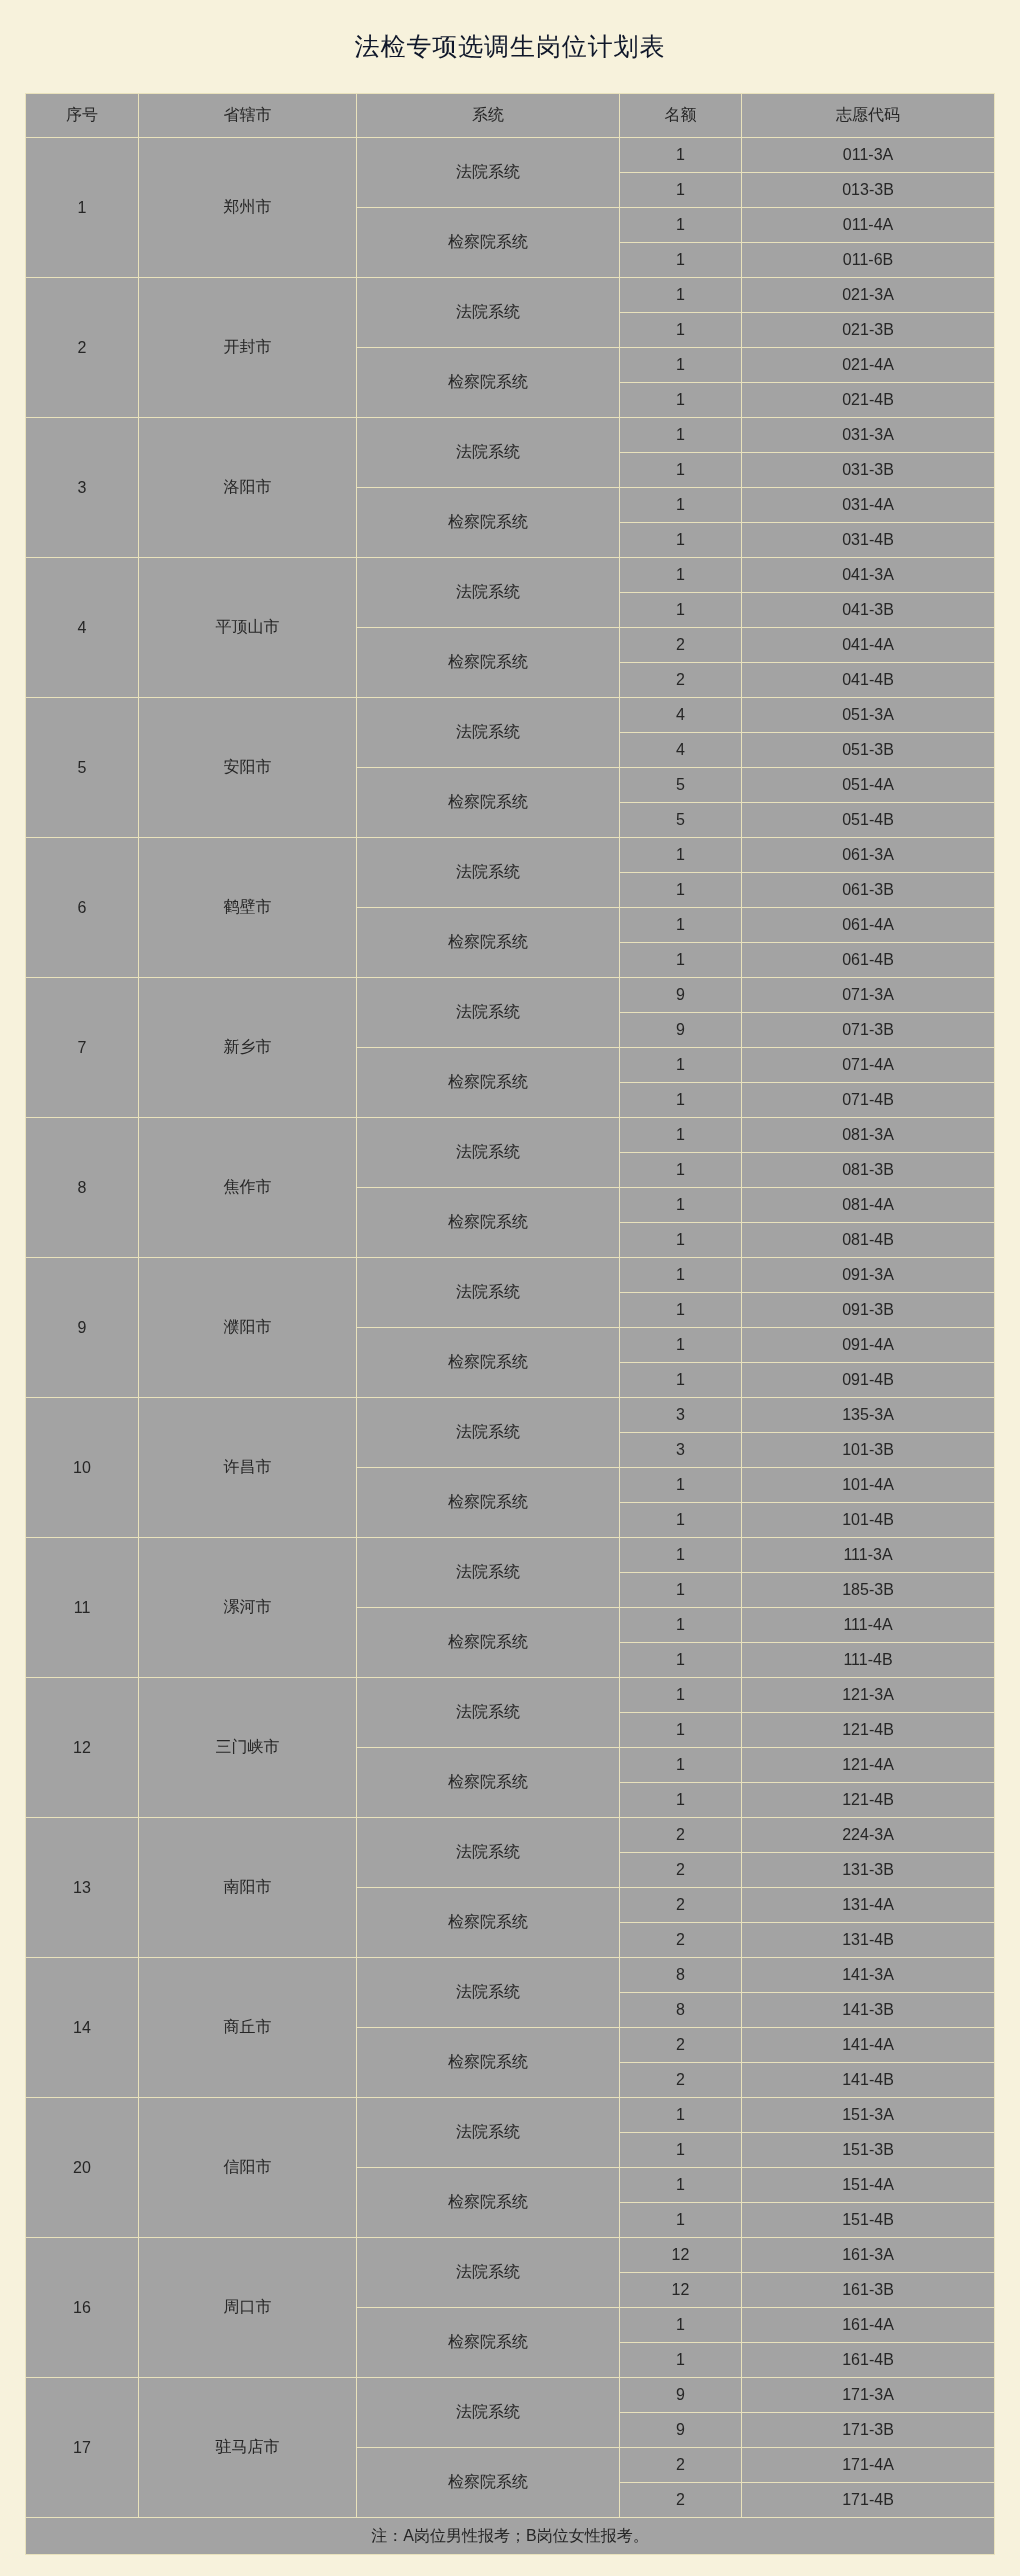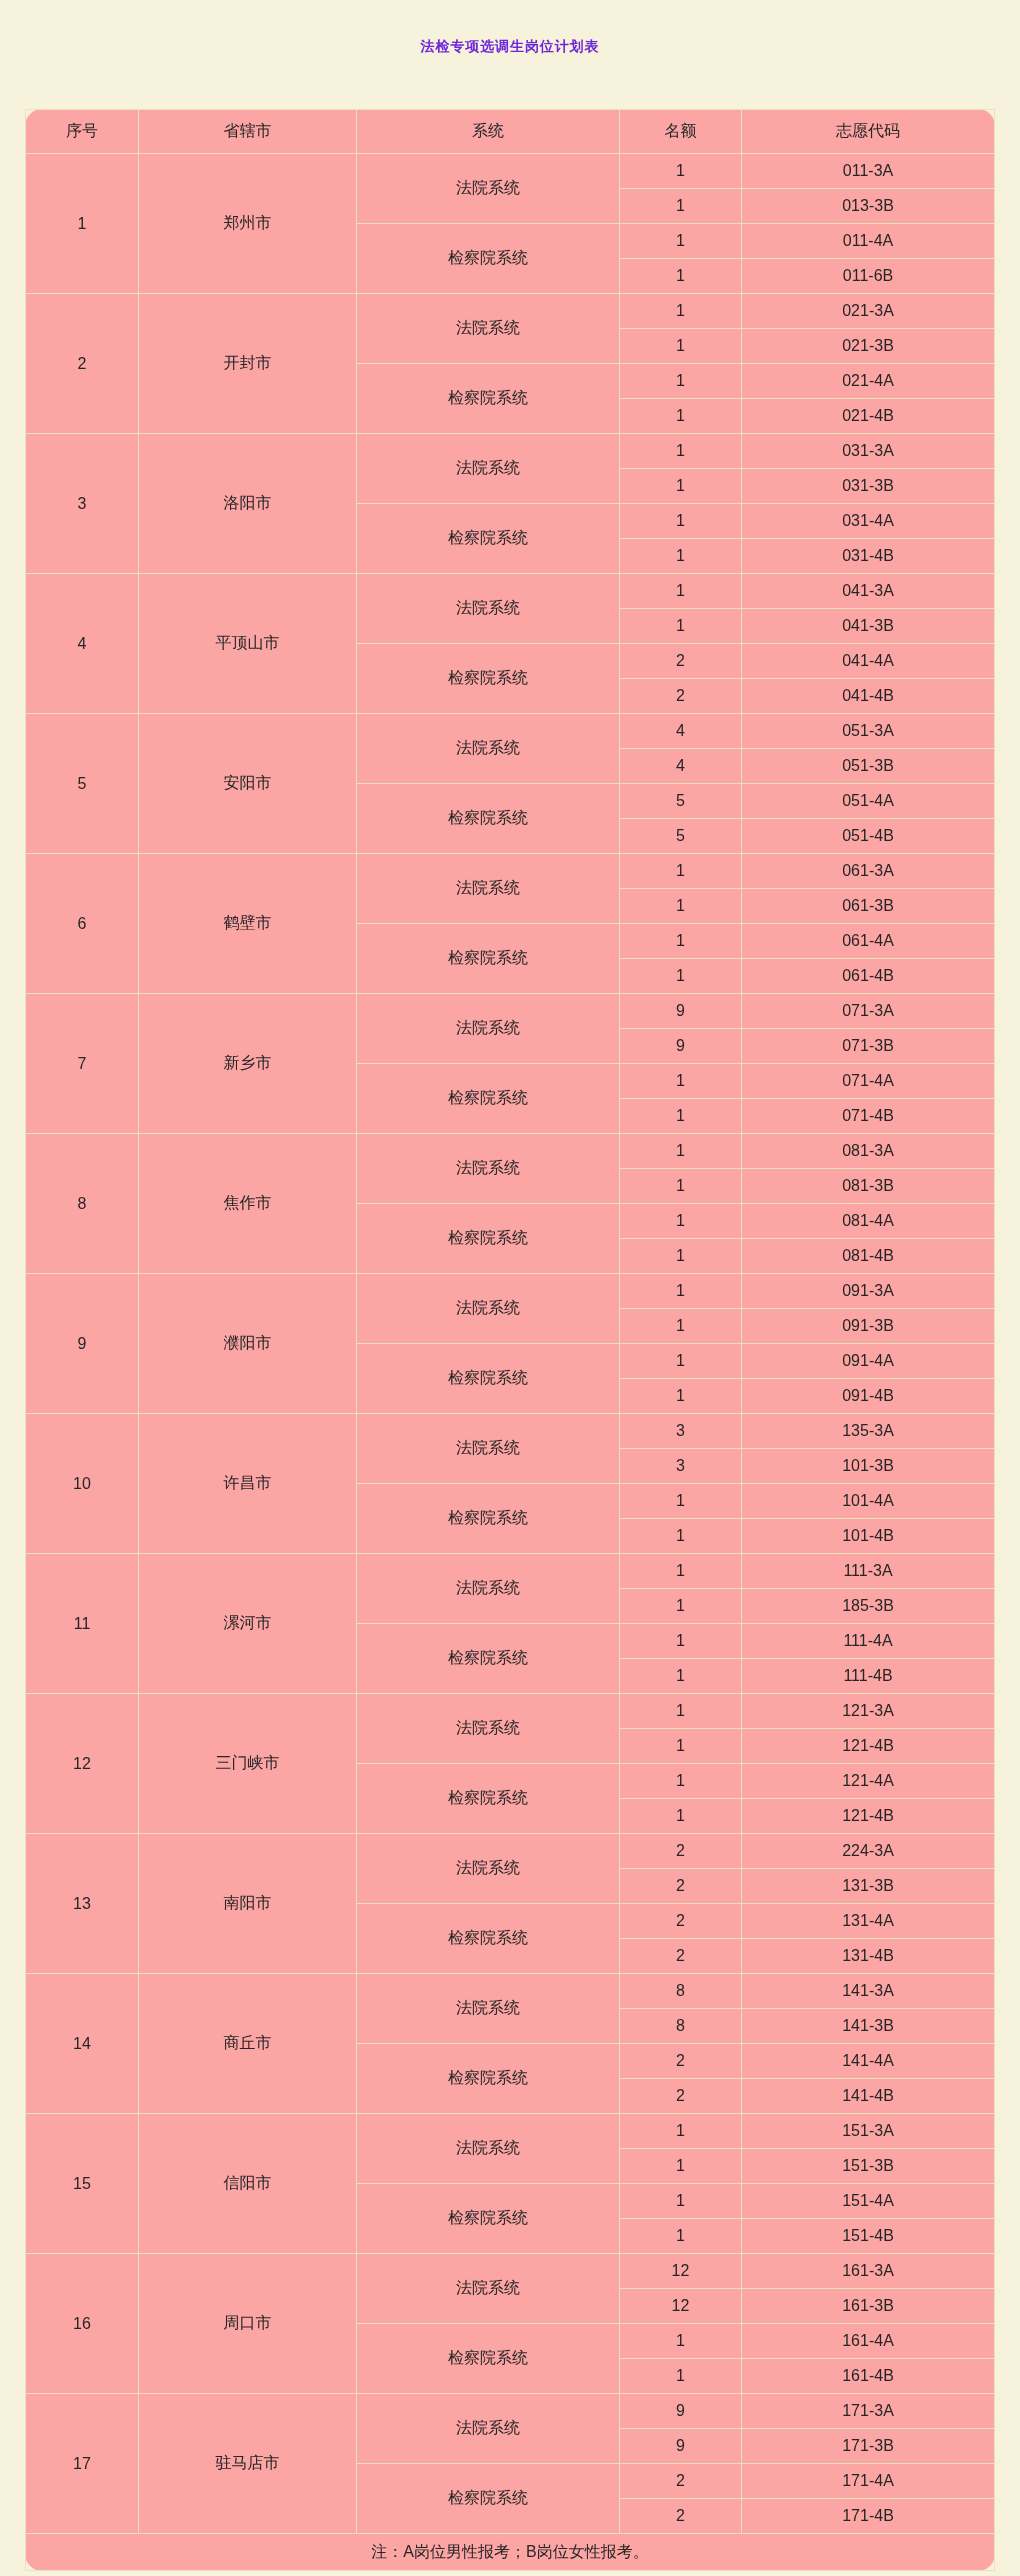--- a/index.html
+++ b/index.html
@@ -8,28 +8,27 @@
     background: #f7f2dc;
     font-family: "Liberation Sans", "DejaVu Sans", sans-serif;
     color: #232323;
   }
   .page { width: 1020px; height: 2576px; overflow: hidden; }
   .title-wrap {
     height: 93px;
     display: flex; align-items: center; justify-content: center;
   }
   .title {
-    font-size: 14px; font-weight: bold; color: #6d28d9;
+    font-size: 25px; font-weight: normal; color: #0f172a;
     letter-spacing: 0.9px;
   }
   table.plan {
-    width: 969px; margin: 16px auto;
+    width: 969px; margin: 0 auto;
     border-collapse: collapse; table-layout: fixed;
-    background: #fca5a5;
-    border-radius: 17px;
+    background: #a3a3a3;
   }
   table.plan td, table.plan th {
     border: 1.8px solid #e9e2bc;
     text-align: center; vertical-align: middle;
     font-size: 16px; font-weight: 400; color: #262626;
     padding: 0; overflow: hidden; white-space: nowrap;
   }
   thead tr { height: 44px; }
   tbody tr { height: 35px; }
   tfoot tr { height: 37px; }
@@ -340,21 +339,21 @@
         <tr>
           <td rowspan="2">检察院系统</td>
           <td>2</td>
           <td>141-4A</td>
         </tr>
         <tr>
           <td>2</td>
           <td>141-4B</td>
         </tr>
         <tr>
-          <td rowspan="4">15</td>
+          <td rowspan="4">20</td>
           <td rowspan="4">信阳市</td>
           <td rowspan="2">法院系统</td>
           <td>1</td>
           <td>151-3A</td>
         </tr>
         <tr>
           <td>1</td>
           <td>151-3B</td>
         </tr>
         <tr>

